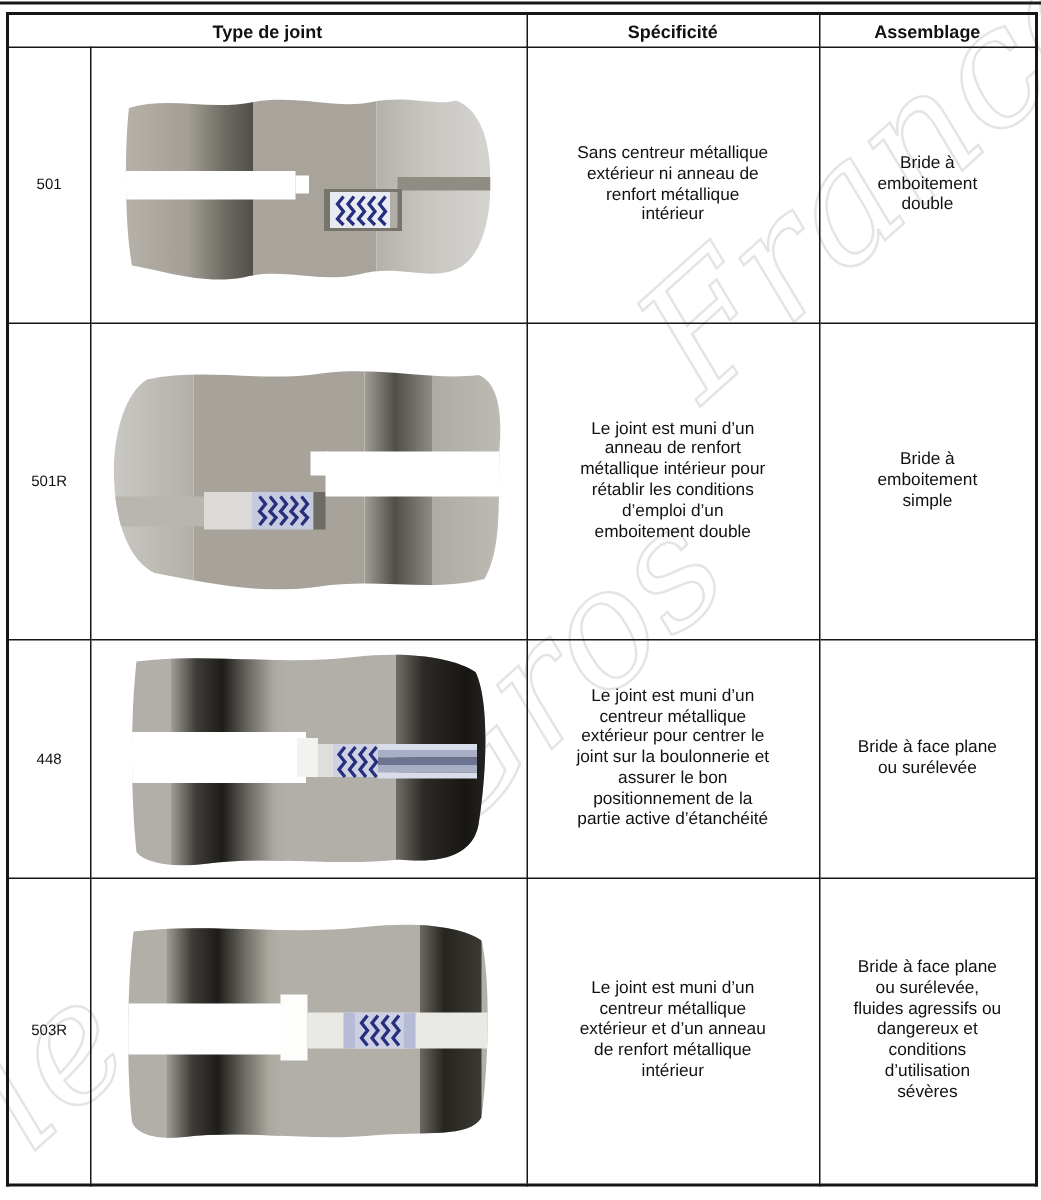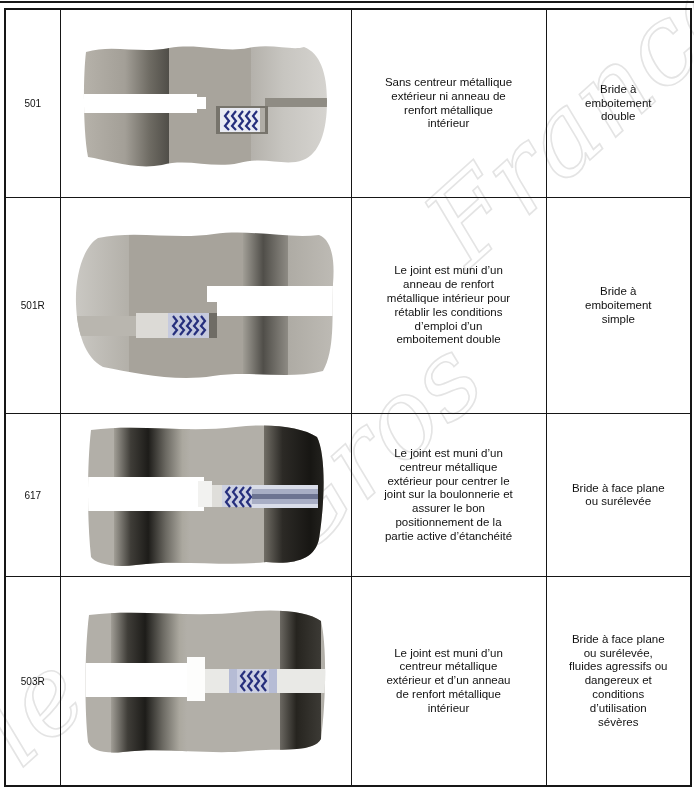--- a/index.html
+++ b/index.html
@@ -32,20 +32,25 @@
 
 <table class="tbl">
   <colgroup>
       <col style="width:55px">
       <col style="width:291px">
       <col style="width:195px">
       <col style="width:145px">
     </colgroup>
 
   <tbody>
+      <tr style="height:21px">
+    <td class="hdr" colspan="2">Type de joint</td>
+    <td class="hdr">Spécificité</td>
+    <td class="hdr">Assemblage</td>
+  </tr>
 
   <tr style="height:184px">
     <td class="code">501</td>
     <td class="diag">
       <svg width="250" height="130" viewBox="0 0 250 130">
         <defs>
           <linearGradient id="g1L" x1="0" y1="0" x2="1" y2="0">
             <stop offset="0" stop-color="#b7b3ab"></stop>
                 <stop offset=".5" stop-color="#a39f97"></stop>
             <stop offset=".78" stop-color="#6e6b63"></stop>
@@ -137,21 +142,21 @@
 métallique intérieur pour
 rétablir les conditions
 d’emploi d’un
 emboitement double</td>
     <td class="asm">Bride à
 emboitement
 simple</td>
   </tr>
 
   <tr style="height:159px">
-    <td class="code">617</td>
+    <td class="code">448</td>
     <td class="diag">
       <svg width="240" height="148" viewBox="0 0 240 148">
         <defs>
           <linearGradient id="g3B" x1="0" y1="0" x2="1" y2="0">
             <stop offset="0" stop-color="#a19e96"></stop>
                 <stop offset=".22" stop-color="#3f3d38"></stop>
             <stop offset=".45" stop-color="#1d1c19"></stop>
                 <stop offset=".68" stop-color="#6b6962"></stop>
             <stop offset=".9" stop-color="#aba89f"></stop>
                 <stop offset="1" stop-color="#b2afa8"></stop>

